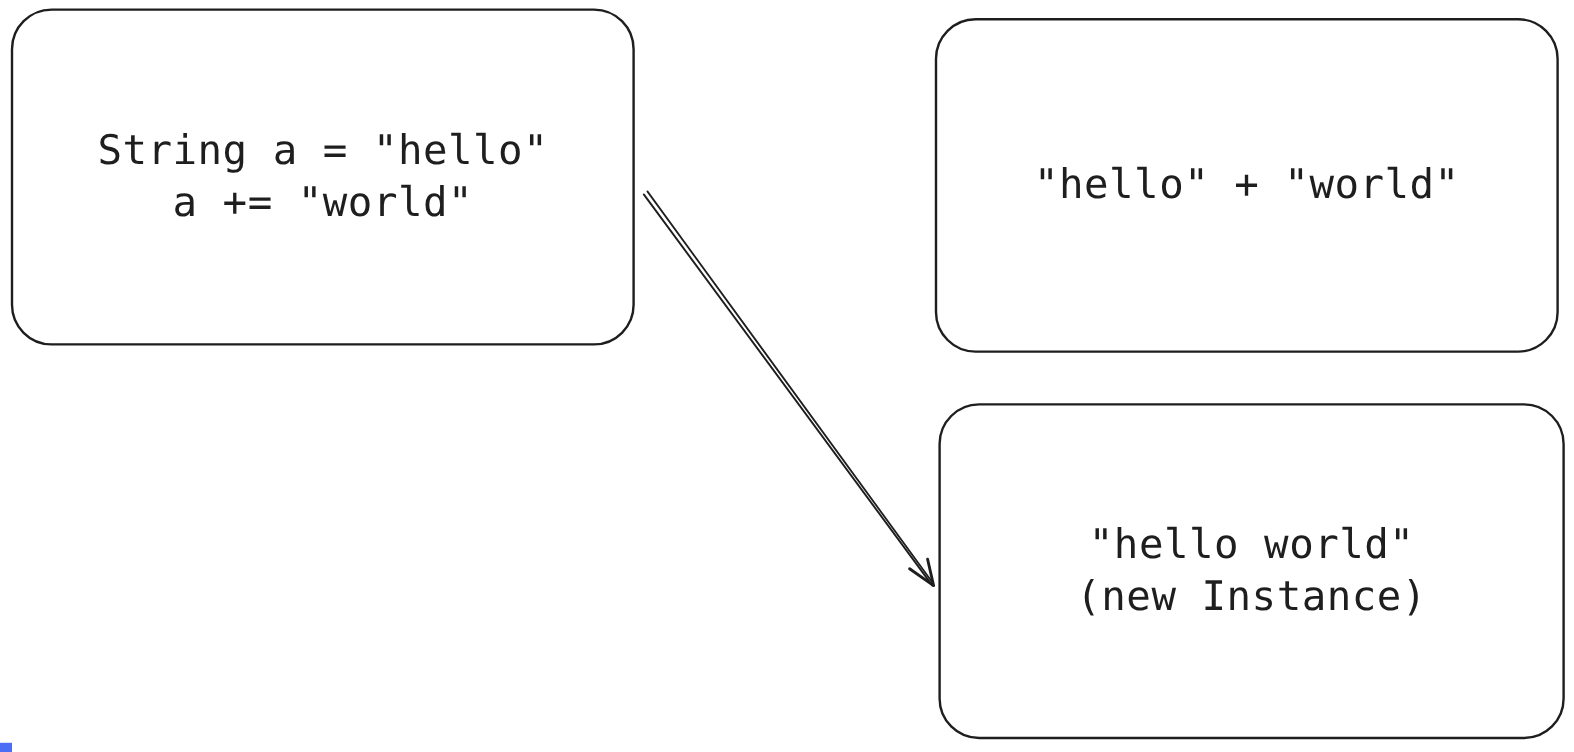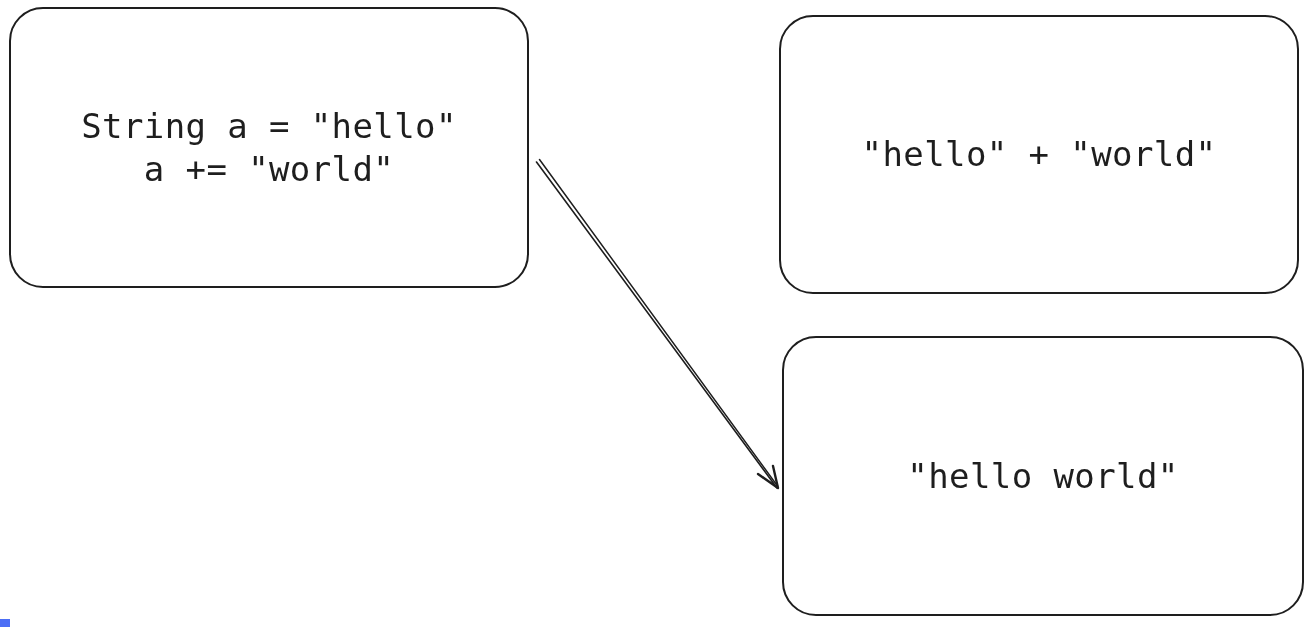--- a/index.html
+++ b/index.html
@@ -71,20 +71,21 @@
     <div class="mono-line">String a = "hello"</div>
     <div class="mono-line">a += "world"</div>
   </div>
 
   <div class="box box-concat">
     <div class="mono-line">"hello" + "world"</div>
   </div>
 
   <div class="box box-result">
     <div class="mono-line">"hello world"</div>
+    <div class="mono-line">(new Instance)</div>
   </div>
 
   <svg class="arrow-svg" viewBox="0 0 1312 627" xmlns="http://www.w3.org/2000/svg">
     <line x1="536.5" y1="162" x2="777" y2="488" stroke-width="1.6"></line>
     <line x1="539.5" y1="159.5" x2="777.5" y2="486" stroke-width="1.5"></line>
     <path d="M758 474 L778 488 L773 466" stroke-width="2.4"></path>
   </svg>
 
   <div class="corner-marker"></div>
 

